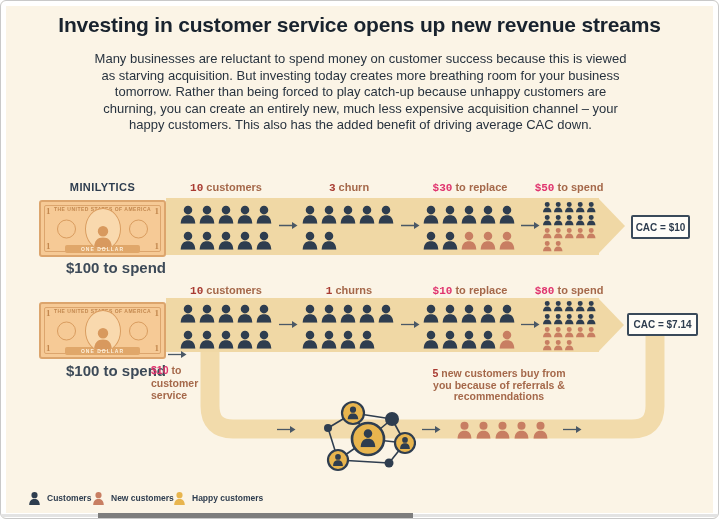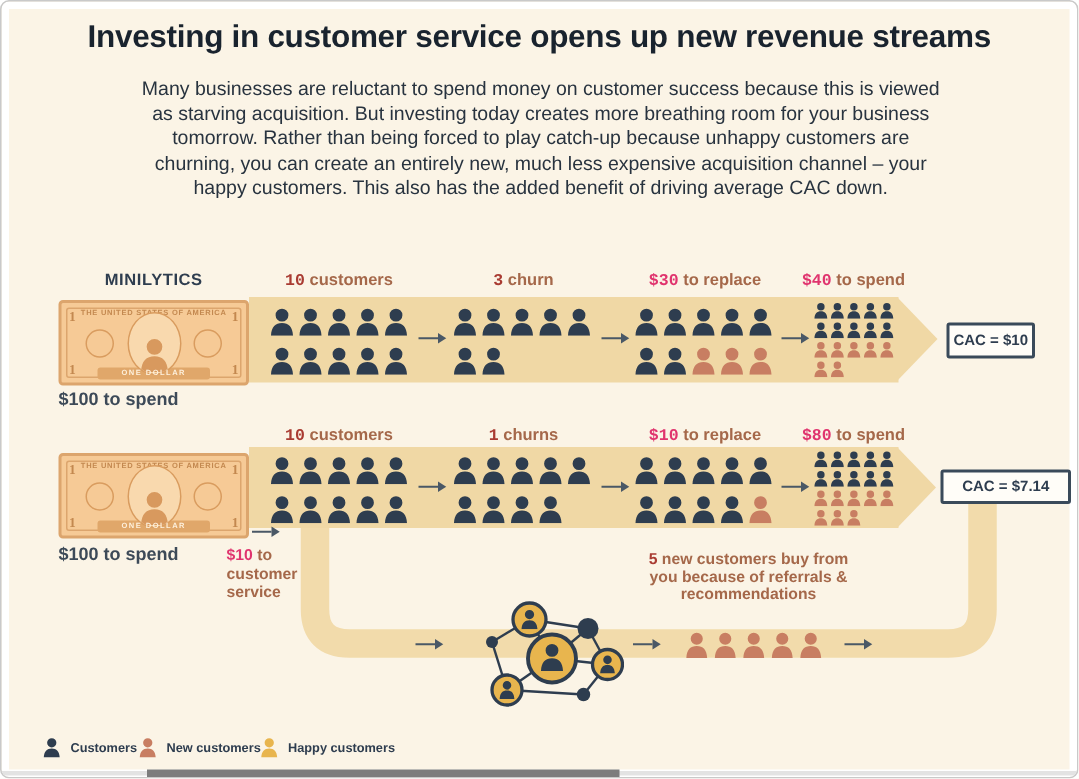--- a/index.html
+++ b/index.html
@@ -9,21 +9,21 @@
     box-shadow:inset 0 0 0 5px #ffffff;
     font-family:"Liberation Sans", sans-serif;
   }
   
   .title{position:absolute;top:12px;left:0;right:0;text-align:center;
     font-size:21px;font-weight:700;color:#19232e;letter-spacing:-0.2px;}
   .intro{position:absolute;top:50px;left:44px;width:631px;text-align:center;
     font-size:13px;line-height:16.6px;color:#28333f;}
   .co-name{position:absolute;width:127px;text-align:center;font-size:11px;font-weight:700;
     color:#2e3d4f;letter-spacing:0.4px;}
-  .caption{position:absolute;width:127px;text-align:left;font-size:12px;font-weight:600;color:#3d4a58;}
+  .caption{position:absolute;width:127px;text-align:right;font-size:15px;font-weight:600;color:#3d4a58;}
   .lbl{position:absolute;transform:translateX(-50%);white-space:nowrap;font-size:11px;}
   .lbl .num{font-weight:700;font-family:Liberation Mono, monospace;}
   .lbl .rest{font-weight:600;color:#a5684a;}
   .cac{position:absolute;background:#fffdf8;border:2px solid #3a4a5a;border-radius:2px;
     display:flex;align-items:center;justify-content:center;
     font-size:10px;font-weight:700;color:#2e3d4f;box-sizing:border-box;z-index:5;}
   .note{position:absolute;text-align:center;font-size:10.5px;line-height:11.6px;
     color:#a5684a;font-weight:600;z-index:4;}
   .note b{font-weight:800;}
   .note b.red{color:#a93b32;}
@@ -120,21 +120,21 @@
           <use href="#psn"></use>
         </svg>
     </div>
     <div class="bill-bottomtext">ONE DOLLAR</div>
   </div>
   <div class="caption" style="left:38px;top:258px">$100 to spend</div>
 
   <div class="lbl" style="left:225px;top:180px"><span class="num" style="color: rgb(169, 59, 50);">10</span><span class="rest"> customers</span></div>
   <div class="lbl" style="left:348px;top:180px"><span class="num" style="color: rgb(169, 59, 50);">3</span><span class="rest"> churn</span></div>
   <div class="lbl" style="left:469px;top:180px"><span class="num" style="color: rgb(224, 52, 110);">$30</span><span class="rest"> to replace</span></div>
-  <div class="lbl" style="left:568px;top:180px"><span class="num" style="color: rgb(224, 52, 110);">$40</span><span class="rest"> to spend</span></div>
+  <div class="lbl" style="left:568px;top:180px"><span class="num" style="color: rgb(224, 52, 110);">$50</span><span class="rest"> to spend</span></div>
 
   <div class="grid lg" style="left:178px;top:201px">
       <div class="icon-row">
         <svg viewBox="0 0 24 26" class="person c">
           <use href="#psn" xlink:href="#psn"></use>
         </svg>
         <svg viewBox="0 0 24 26" class="person c">
           <use href="#psn" xlink:href="#psn"></use>
         </svg>
         <svg viewBox="0 0 24 26" class="person c">
@@ -508,21 +508,21 @@
     </svg>
   <svg class="flow-arrow" style="left:399px;top:319px" width="20" height="9">
       <line x1="1" y1="4.5" x2="14" y2="4.5" stroke="#4a5866" stroke-width="1.3"></line>
       <path d="M14 1 L19.5 4.5 L14 8 Z" fill="#4a5866"></path>
     </svg>
   <svg class="flow-arrow" style="left:519px;top:319px" width="20" height="9">
       <line x1="1" y1="4.5" x2="14" y2="4.5" stroke="#4a5866" stroke-width="1.3"></line>
       <path d="M14 1 L19.5 4.5 L14 8 Z" fill="#4a5866"></path>
     </svg>
 
-  <div class="cac" style="left:626px;top:312px;width:87px;height:23px">CAC = $7.14</div>
+  <div class="cac" style="left:626px;top:312px;width:71px;height:23px">CAC = $7.14</div>
 
   <svg class="flow-arrow" style="left:166px;top:349px" width="20" height="9">
       <line x1="1" y1="4.5" x2="14" y2="4.5" stroke="#4a5866" stroke-width="1.3"></line>
       <path d="M14 1 L19.5 4.5 L14 8 Z" fill="#4a5866"></path>
     </svg>
 
   <div class="service-label" style="left:150px;top:363px;width:80px">
     <div><span class="num" style="color: rgb(224, 52, 110);">$10</span><span> to</span></div>
     <div>customer<br>service</div>
   </div>

